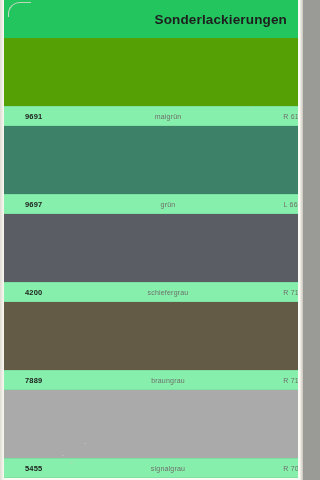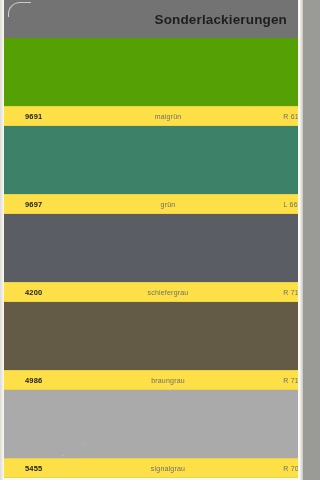--- a/index.html
+++ b/index.html
@@ -39,21 +39,21 @@
     right: 0; top: 0; bottom: 0;
     width: 5px;
     background: linear-gradient(to left, #c9c6bd, #fbfaf3 70%);
     z-index: 6;
     pointer-events: none;
   }
 
   .header {
     position: relative;
     height: 38px;
-    background: #737373;
+    background: #22c55e;
     display: flex;
     align-items: center;
     justify-content: flex-end;
     padding-right: 16px;
     box-sizing: border-box;
   }
   .header-title {
     font-size: 13.5px;
     font-weight: bold;
     color: #1e1e1e;
@@ -81,21 +81,21 @@
   }
 
   .swatch {
     width: 100%;
     height: 68px;
     display: block;
   }
 
   .label-bar {
     height: 20px;
-    background: #fde047;
+    background: #86efac;
     display: flex;
     align-items: center;
     box-sizing: border-box;
     padding-left: 25px;
     padding-right: 0;
     border-top: 1px solid rgba(0,0,0,0.06);
     border-bottom: 1px solid rgba(0,0,0,0.05);
   }
   .lbl-code {
     font-size: 7.5px;
@@ -165,21 +165,21 @@
         <div class="swatch" style="background: rgb(91, 93, 100);"></div>
         <div class="label-bar">
           <div class="lbl-code">4200</div>
           <div class="lbl-name">schiefergrau</div>
           <div class="lbl-ref">R 715</div>
         </div>
       </div>
       <div class="row">
         <div class="swatch" style="background: rgb(99, 91, 69);"></div>
         <div class="label-bar">
-          <div class="lbl-code">4986</div>
+          <div class="lbl-code">7889</div>
           <div class="lbl-name">braungrau</div>
           <div class="lbl-ref">R 713</div>
         </div>
       </div>
       <div class="row">
         <div class="swatch" style="background: rgb(170, 170, 170);"></div>
         <div class="label-bar">
           <div class="lbl-code">5455</div>
           <div class="lbl-name">signalgrau</div>
           <div class="lbl-ref">R 704</div>

